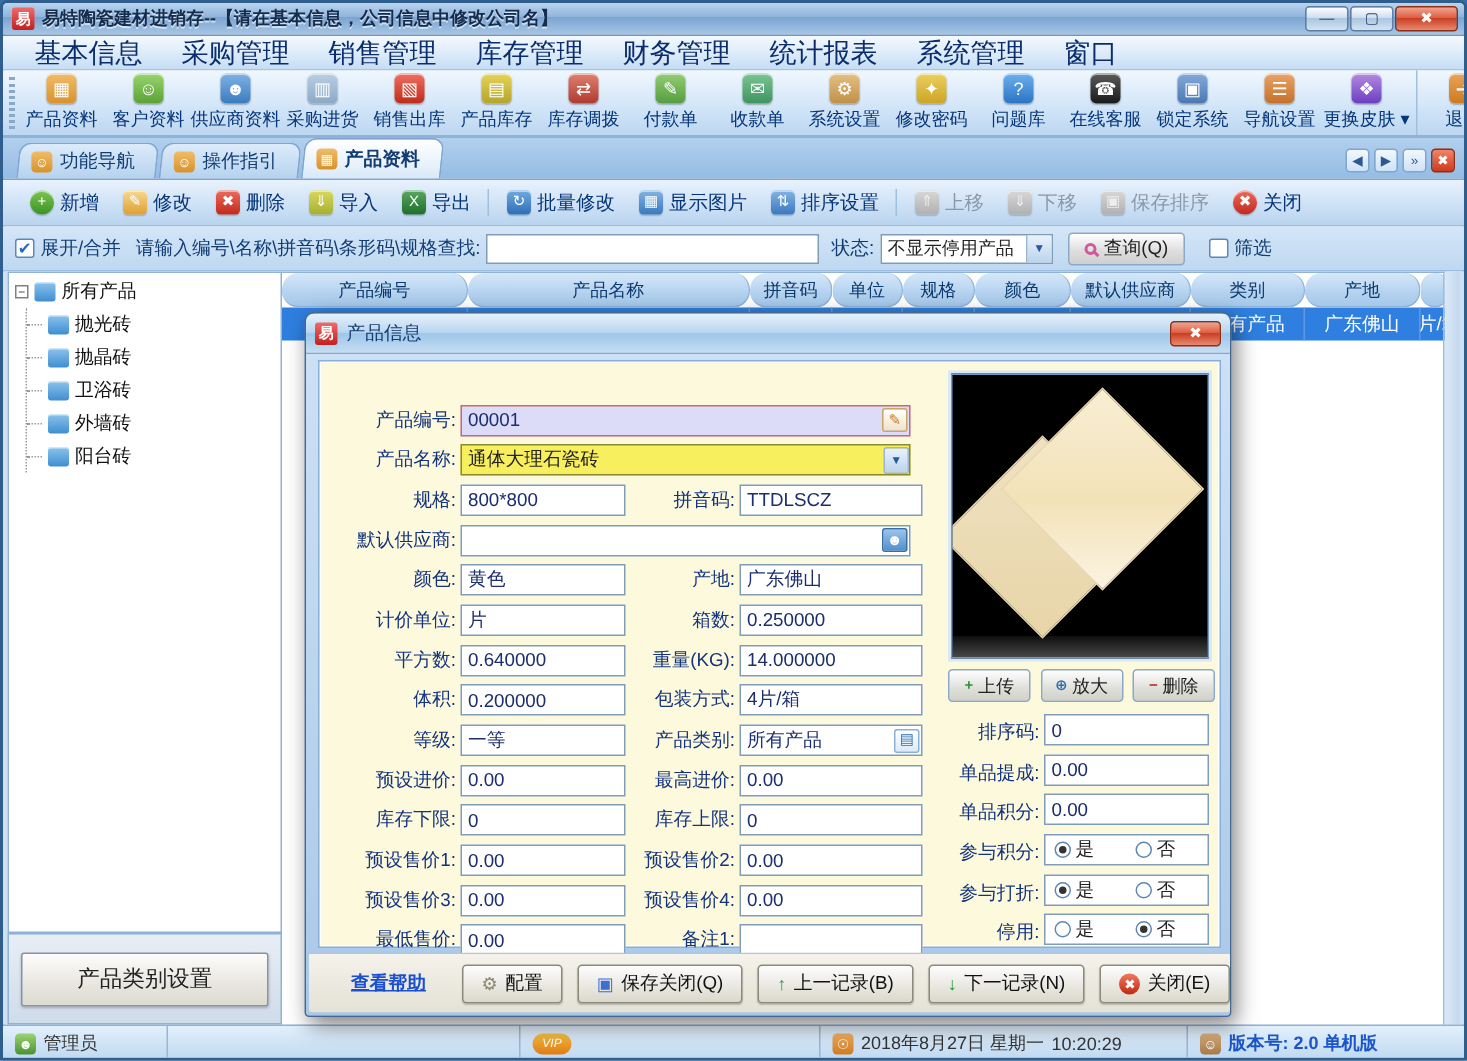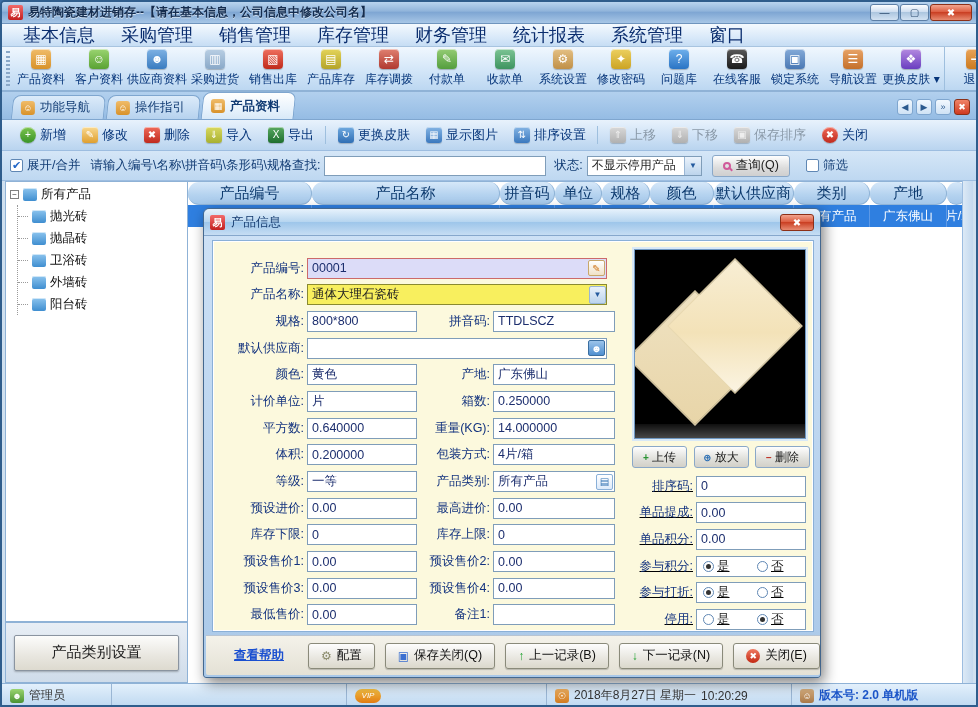--- a/index.html
+++ b/index.html
@@ -98,21 +98,21 @@
   .tree-child::before { content:""; width:10px; border-top:1px dotted #9a9a9a; }
   .cat-zone { position:absolute; left:3px; top:441px; width:183px; height:61px;
     background:linear-gradient(#e8eef5,#cfdcea); border:1px solid #8fb2d6; display:flex; align-items:center; justify-content:center; }
   .cat-settings-btn { width:165px; height:36px; border:1px solid #8a94a0; border-radius:2px;
     background:linear-gradient(#fcfcfb,#e8e6df 60%,#dddacf); font-size:15px; color:#222;
     display:flex; align-items:center; justify-content:center; box-shadow:0 1px 2px rgba(0,0,0,.25); }
 
   .table-area { position:absolute; left:186px; top:0; width:778px; height:502px; background:#fff; border-top:1px solid #8fb2d6; }
   .thead { display:flex; height:23px; }
   .th { background:linear-gradient(#d6e8f9,#b4d2ef 60%,#a5c8ea); border-right:1px solid #8fb4d8; border-bottom:1px solid #8fb4d8;
-    font-size:15px; color:#0d3a6e; display:flex; align-items:center; justify-content:center; overflow:hidden; white-space:nowrap; flex:0 0 auto;border-radius:11px; }
+    font-size:12px; color:#0d3a6e; display:flex; align-items:center; justify-content:center; overflow:hidden; white-space:nowrap; flex:0 0 auto;border-radius:11px; }
   .trow { display:flex; height:22px; background:#2f7fe0; }
   .td { color:#fff; font-size:12.5px; display:flex; align-items:center; justify-content:center; overflow:hidden; white-space:nowrap; flex:0 0 auto; border-right:1px solid #5d99e6; }
   .vscroll { position:absolute; right:3px; top:0; width:11px; height:502px; background:linear-gradient(90deg,#dce9f6,#c2d8ee); border-left:1px solid #9dbde0; }
 
   
   .statusbar { position:absolute; left:0; top:681px; width:100%; height:24px;
     background:linear-gradient(#e3f0fc,#bed8f0); border-top:1px solid #8fb2d6; display:flex; font-size:12px; color:#333; }
   .sb-cell { display:flex; align-items:center; gap:5px; padding:0 8px; border-right:1px solid #9ab6d4; height:100%; }
   .sb-ico { width:14px; height:14px; border-radius:3px; color:#fff; font-size:9px; line-height:14px; text-align:center; flex:0 0 auto; }
   .vip-ico { background:linear-gradient(#f6c044,#e07b12); border-radius:7px; width:26px; font-size:8px; font-weight:normal; font-style:italic; }
@@ -125,21 +125,21 @@
   .dlg-titlebar { height:27px; display:flex; align-items:center; padding:0 6px;
     background:linear-gradient(#e7f2fc,#b8d6f0 48%,#9ec6ea 52%,#c6ddf3); border-radius:6px 6px 0 0; border-bottom:1px solid #86a7cc; }
   .dlg-badge { width:15px; height:15px; border-radius:2px; margin-right:6px;
     background:linear-gradient(#f26a6a,#c31f1f); color:#fff; font-size:10px; font-weight:bold; text-align:center; line-height:15px; }
   .dlg-title { font-size:12.5px; font-weight:normal; color:#143a6e; }
   .dlg-close { margin-left:auto; width:34px; height:17px; border:1px solid #8c3018; border-radius:3px;
     background:linear-gradient(#f2a48e,#dd5f43 45%,#c83a1e 46%,#e78a70); color:#fff; font-size:10px; font-weight:bold;
     display:flex; align-items:center; justify-content:center; }
   .dlg-panel { position:absolute; left:8px; top:31px; width:602px; height:392px;
     background:#fcf9dd; border:1px solid #8ab0d8; box-shadow:inset 0 0 0 1px #fff; }
-  .form-col { position:absolute; left:2px; top:16px; width:410px; }
+  .form-col { position:absolute; left:2px; top:28px; width:410px; }
   .frow { display:flex; align-items:center; height:22px; margin-bottom:4.7px; }
   .flabel { font-size:12.5px; color:#13337f; text-align:right; white-space:nowrap; }
   .flabel.a { width:92px; padding-right:3px; }
   .flabel.b { width:76px; padding-right:3px; }
   .fwrap { position:relative; display:flex; align-items:center; }
   .fwrap.a { width:110px; }
   .fwrap.b { width:122px; }
   .fwrap.wide { width:300px; }
   .fin { width:100%; height:21px; border:1px solid #7f9db9; background:#fff; font-size:12.5px; color:#1c2e6e; padding:0 4px; }
   .frow.id .fin { background:#dcdcf8; border:1px solid #cc6a6a; padding-right:22px; }
@@ -161,21 +161,21 @@
     background:linear-gradient(135deg,#f8eed4,#f3e2b8 55%,#fbf4e2); border:1px solid #e8d8b0; }
   .tile.back { left:12px; top:60px; background:linear-gradient(135deg,#efe2c2,#e8d5a8); }
   .tile.front { left:52px; top:28px; }
   .img-floor { position:absolute; bottom:0; left:0; width:100%; height:14px; background:linear-gradient(rgba(255,255,255,.06),rgba(255,255,255,.28)); }
   .img-btns { position:absolute; left:419px; top:205px; width:178px; display:flex; justify-content:space-between; }
   .img-btn { display:flex; align-items:center; justify-content:center; gap:3px; width:55px; height:22px;
     border:1px solid #8aa8c8; border-radius:3px; background:linear-gradient(#fefefe,#dfdfda 60%,#d2d0c8);
     font-size:12px; color:#222; }
   .img-btn .bico { font-size:10px; font-weight:bold; }
   .right-col { position:absolute; left:421px; top:234px; width:176px; }
-  .rrow { display:flex; align-items:center; height:22px; margin-bottom:4.7px;text-decoration:underline; }
+  .rrow { display:flex; align-items:flex-end; height:22px; margin-bottom:4.7px; }
   .rlabel { width:62px; font-size:12.5px; color:#13337f; text-align:right; padding-right:3px; white-space:nowrap; }
   .rwrap { width:110px; }
   .rbox { width:110px; height:21px; border:1px solid #7f9db9; background:#fff; display:flex; align-items:center; font-size:12.5px; color:#222; }
   .radio-opt { display:flex; align-items:center; gap:3px; width:50%; padding-left:6px; }
   .rdot { width:11px; height:11px; border:1px solid #5f87b4; border-radius:50%; background:#fff; position:relative; }
   .rdot::after { content:""; position:absolute; left:2px; top:2px; width:5px; height:5px; border-radius:50%; background:#333; opacity:0; }
   .rrow.sel-yes .radio-opt.yes .rdot::after { opacity:1; }
   .rrow.sel-no  .radio-opt.no  .rdot::after { opacity:1; }
 
   .dlg-footer { position:absolute; left:2px; bottom:2px; width:614px; height:40px;
@@ -328,21 +328,21 @@
       <div class="lt-item">
         <span class="lt-icon" style="background: linear-gradient(rgb(216, 216, 96), rgb(168, 176, 48));">⇓</span>
         <span>导入</span>
       </div>
       <div class="lt-item">
         <span class="lt-icon" style="background: linear-gradient(rgb(88, 168, 96), rgb(30, 110, 46));">X</span>
         <span>导出</span>
       </div>
       <div class="lt-item sep">
         <span class="lt-icon" style="background: linear-gradient(rgb(112, 170, 224), rgb(47, 110, 180));">↻</span>
-        <span>更换皮肤</span>
+        <span>批量修改</span>
       </div>
       <div class="lt-item">
         <span class="lt-icon" style="background: linear-gradient(rgb(132, 180, 228), rgb(58, 120, 190));">▦</span>
         <span>显示图片</span>
       </div>
       <div class="lt-item">
         <span class="lt-icon" style="background: linear-gradient(rgb(132, 180, 228), rgb(58, 120, 190));">⇅</span>
         <span>排序设置</span>
       </div>
       <div class="lt-item sep disabled">

